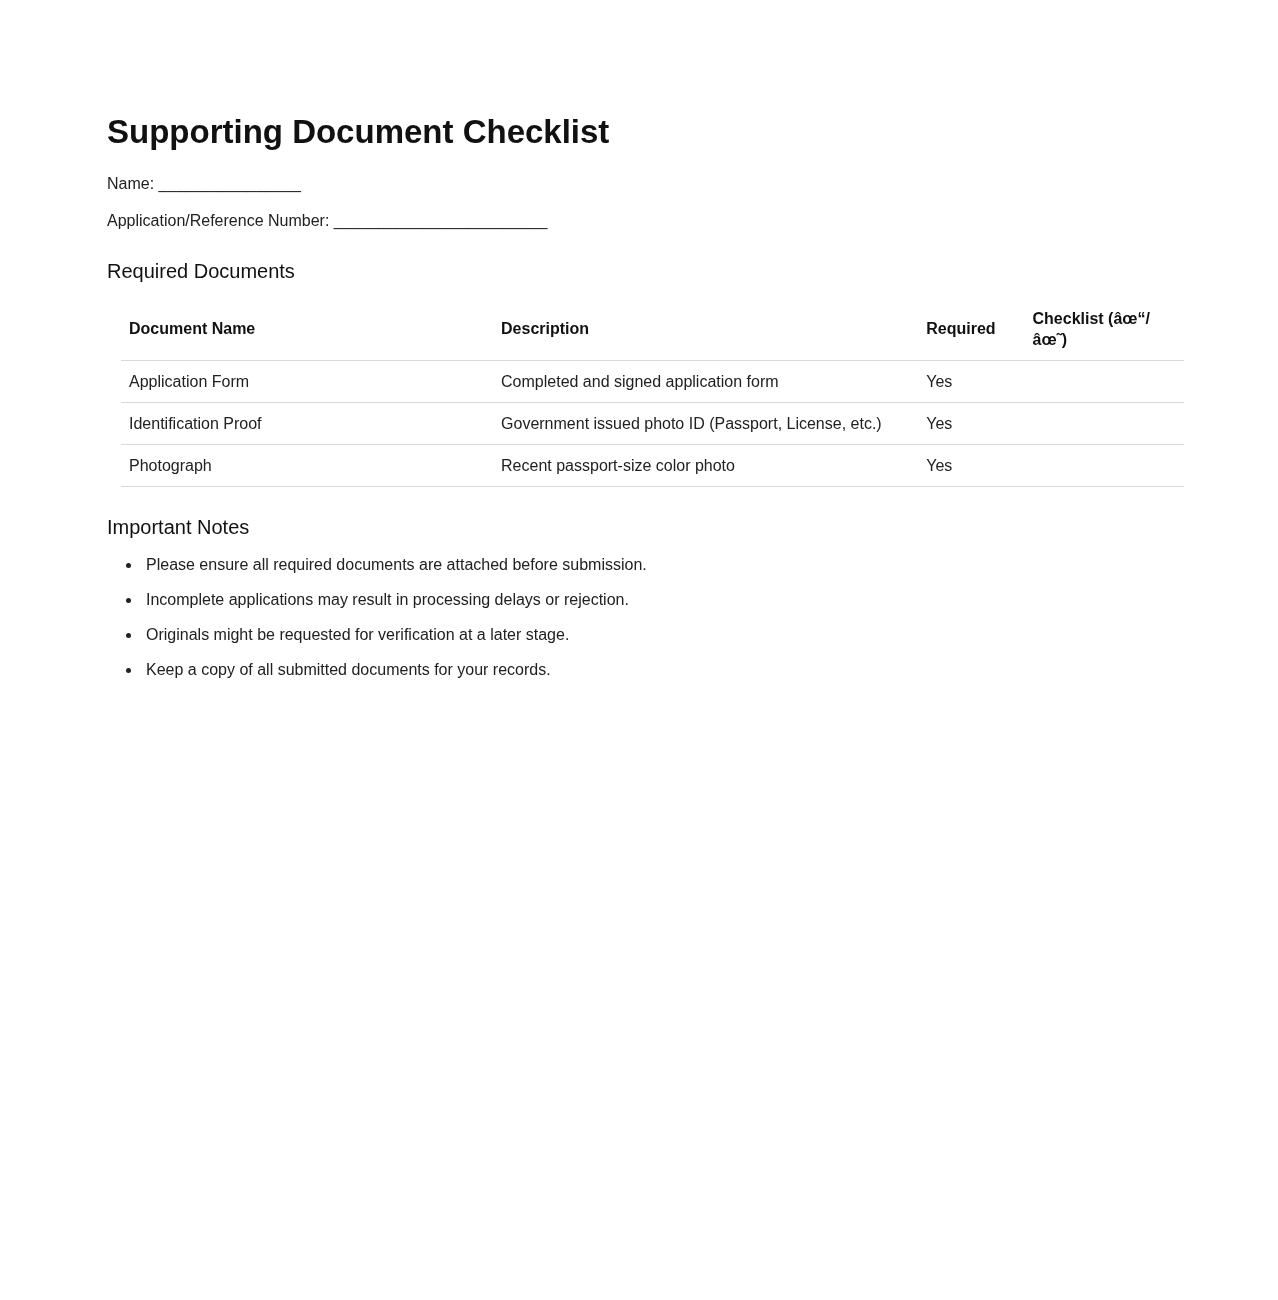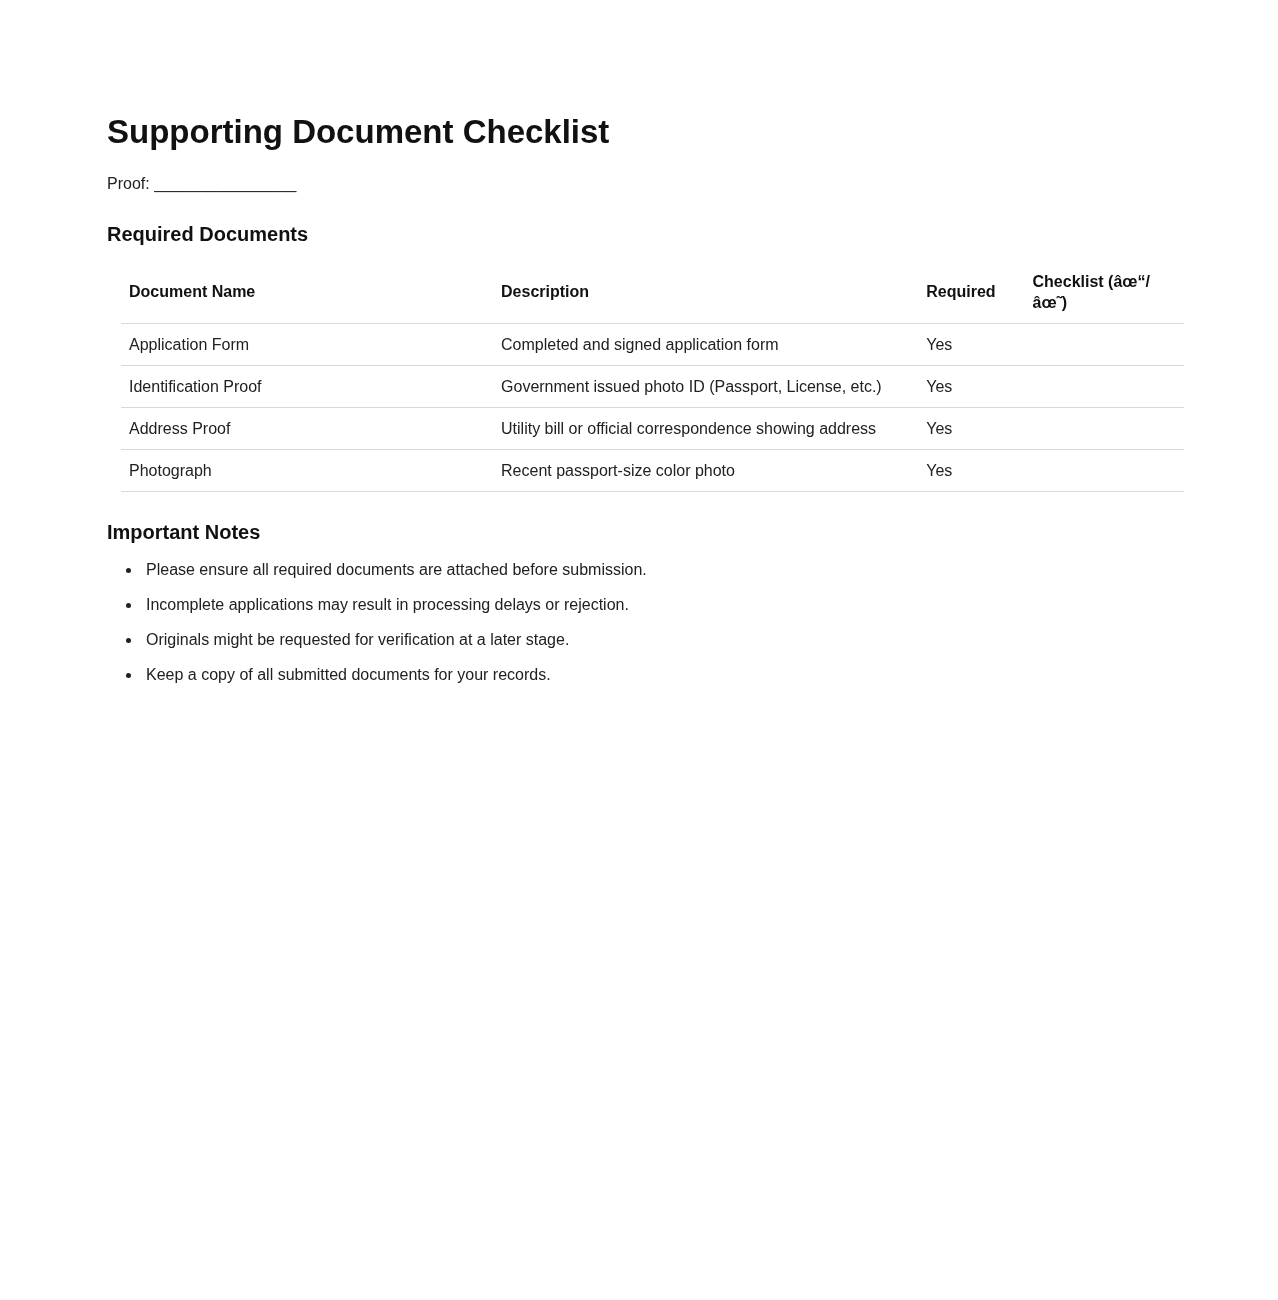--- a/index.html
+++ b/index.html
@@ -21,21 +21,21 @@
     margin: 0 0 21px 0;
     line-height: 1.2;
   }
   p.field {
     margin: 16px 0;
     line-height: 21px;
   }
   .field .line { letter-spacing: 0; }
   h2.section-heading {
     font-size: 20px;
-    font-weight: 700;
+    font-weight: 400;
     color: #111111;
     margin: 28px 0 14px 0;
     line-height: 1.25;
   }
   table.doc-table {
     border-collapse: collapse;
     width: 100%;
     margin-top: 8px;
     margin-left: 14px;
   }
@@ -63,25 +63,29 @@
   }
 </style>
 </head>
 <body>
 
 <div class="page">
 
   <h1 class="doc-title">Supporting Document Checklist</h1>
 
   <p class="field">
-    <span>Proof:</span>
+    <span>Name:</span>
     <span class="line">________________</span>
   </p>
 
 
+  <p class="field">
+    <span>Application/Reference Number:</span>
+    <span class="line">________________________</span>
+  </p>
 
   <h2 class="section-heading">Required Documents</h2>
 
   <table class="doc-table">
     <thead>
       <tr>
         <th class="col-name">Document Name</th>
         <th class="col-desc">Description</th>
         <th class="col-req">Required</th>
         <th class="col-att">Checklist (âœ“/âœ˜)</th>
@@ -94,26 +98,20 @@
         <td>Yes</td>
         <td></td>
       </tr>
       <tr>
         <td>Identification Proof</td>
         <td>Government issued photo ID (Passport, License, etc.)</td>
         <td>Yes</td>
         <td></td>
       </tr>
       <tr>
-        <td>Address Proof</td>
-        <td>Utility bill or official correspondence showing address</td>
-        <td>Yes</td>
-        <td></td>
-      </tr>
-      <tr>
         <td>Photograph</td>
         <td>Recent passport-size color photo</td>
         <td>Yes</td>
         <td></td>
       </tr>
     </tbody>
   </table>
 
   <h2 class="section-heading">Important Notes</h2>
 

